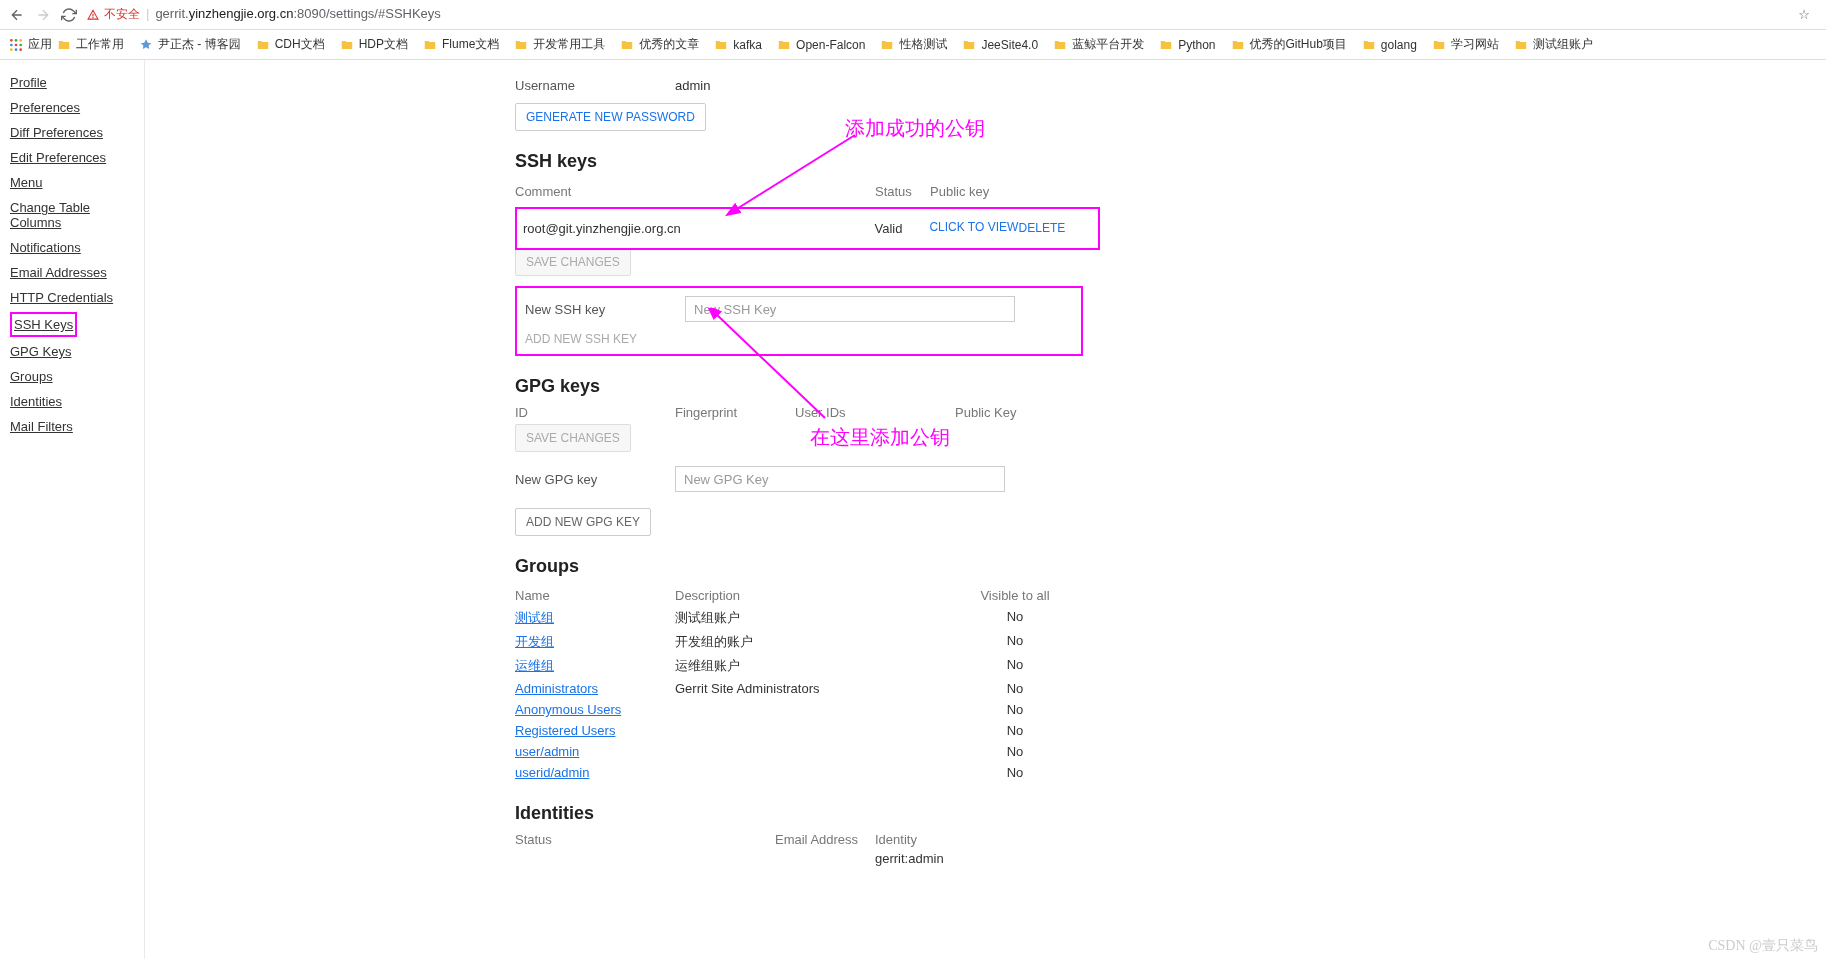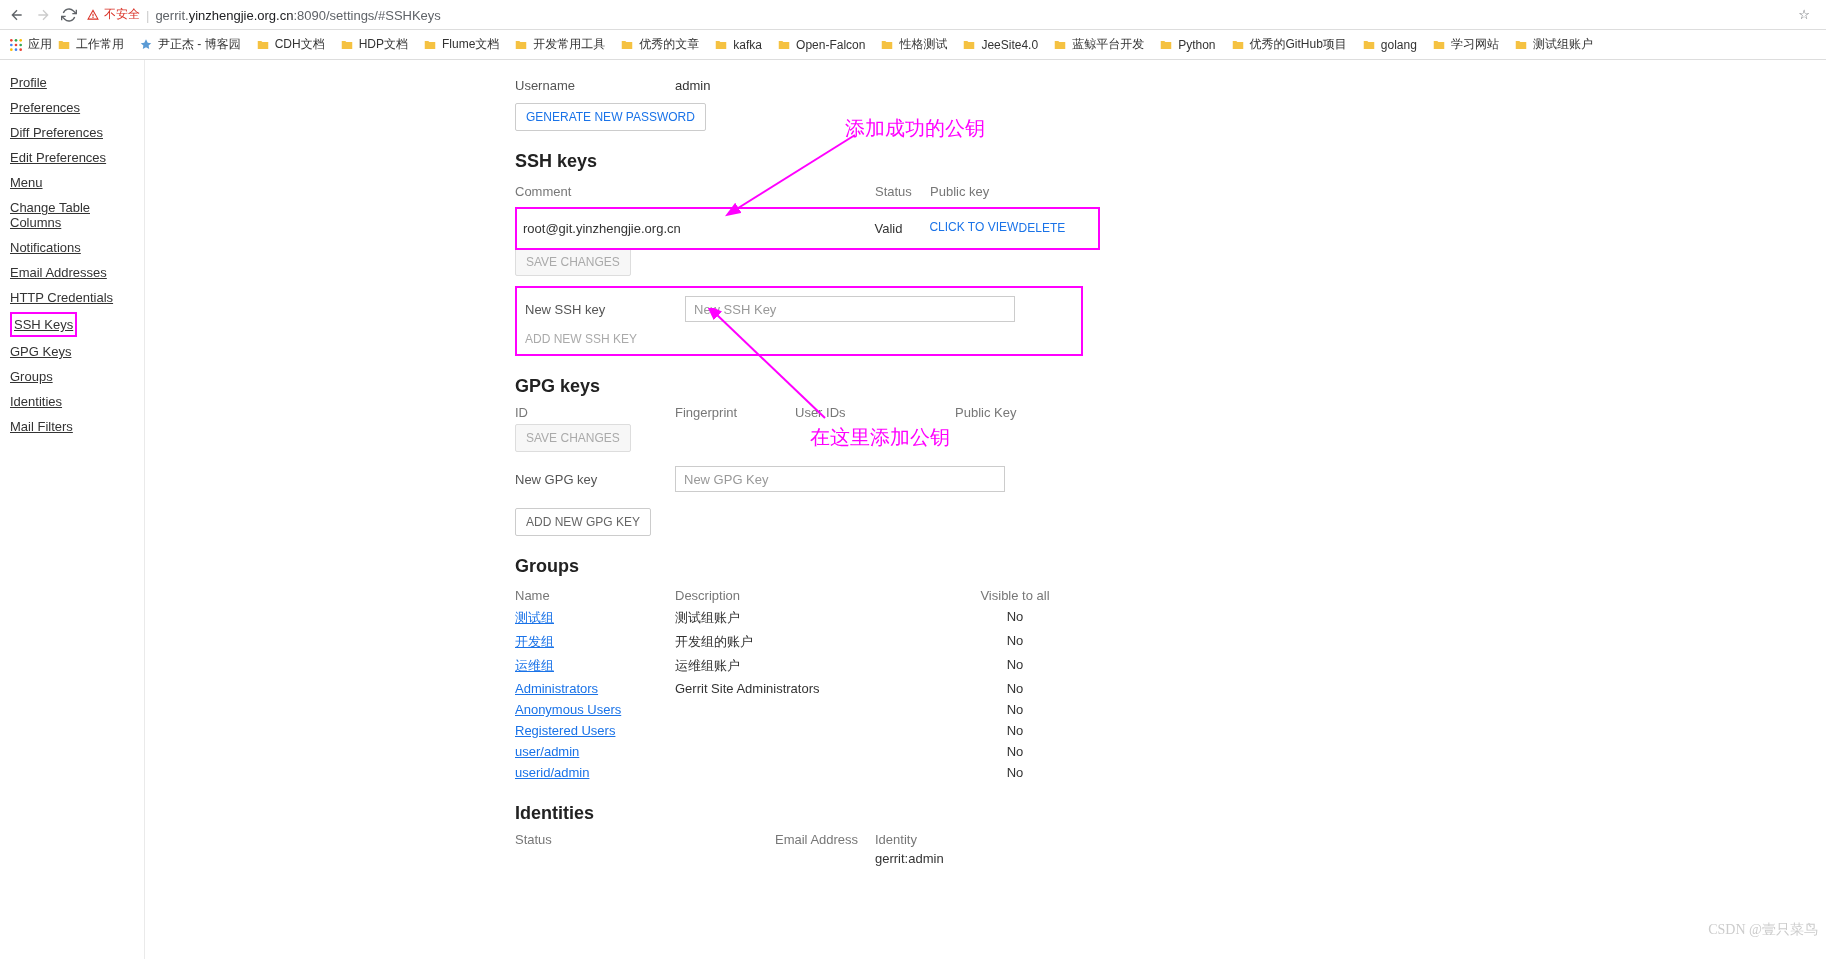--- a/index.html
+++ b/index.html
@@ -2,21 +2,21 @@
 <html><head>
   <meta charset="utf-8">
   <style>
     * { margin: 0; padding: 0; box-sizing: border-box; font-family: Arial, "Microsoft YaHei", sans-serif; }
     body { font-size: 13px; color: #333; background: #fff; overflow-x: hidden; }
 
     
     .browser-bar { display: flex; align-items: center; padding: 4px 8px; border-bottom: 1px solid #ddd; height: 30px; gap: 8px; }
     .nav-icon { width: 18px; height: 18px; display: inline-flex; align-items: center; justify-content: center; color: #5f6368; cursor: pointer; }
     .nav-icon.disabled { color: #ccc; }
-    .url-area { display: flex; align-items: flex-end; gap: 6px; flex: 1; }
+    .url-area { display: flex; align-items: flex-start; gap: 6px; flex: 1; }
     .insecure-badge { display: inline-flex; align-items: center; gap: 4px; color: #d93025; font-size: 12px; }
     .url-text { color: #5f6368; font-size: 13px; }
     .url-domain { color: #202124; }
     .star-icon { color: #5f6368; margin-right: 8px; }
 
     
     .bookmarks-bar { display: flex; align-items: center; padding: 4px 8px; border-bottom: 1px solid #ddd; height: 30px; gap: 4px; font-size: 12px; }
     .bookmark-item { display: inline-flex; align-items: center; gap: 4px; color: #333; cursor: pointer; white-space: nowrap; }
     .bm-icon { width: 16px; height: 16px; display: inline-flex; align-items: center; justify-content: center; }
     .folder-icon { color: #f5c242; }
@@ -53,21 +53,21 @@
     .groups-tbl { width: 540px; font-size: 13px; }
     .groups-tbl .row { display: flex; padding: 3px 0; }
     .groups-tbl .hdr { color: #777; }
     .link-blue { color: #1a73e8; text-decoration: underline; cursor: pointer; }
 
     
     .annotation { position: absolute; color: magenta; font-size: 20px; font-family: "KaiTi", "STKaiti", serif; }
     .arrow { position: absolute; pointer-events: none; }
 
     
-    .watermark { position: fixed; bottom: 20px; right: 8px; color: #ccc; font-size: 14px; font-family: "Microsoft YaHei"; }
+    .watermark { position: fixed; bottom: 4px; right: 8px; color: #ccc; font-size: 14px; font-family: "Microsoft YaHei"; }
   </style>
 </head>
 <body>
 
 <div class="browser-bar">
   <span class="nav-icon">
       <svg width="16" height="16" viewBox="0 0 24 24" fill="none" stroke="currentColor" stroke-width="2">
         <path d="M19 12H5M12 19l-7-7 7-7"></path>
       </svg>
     </span>

